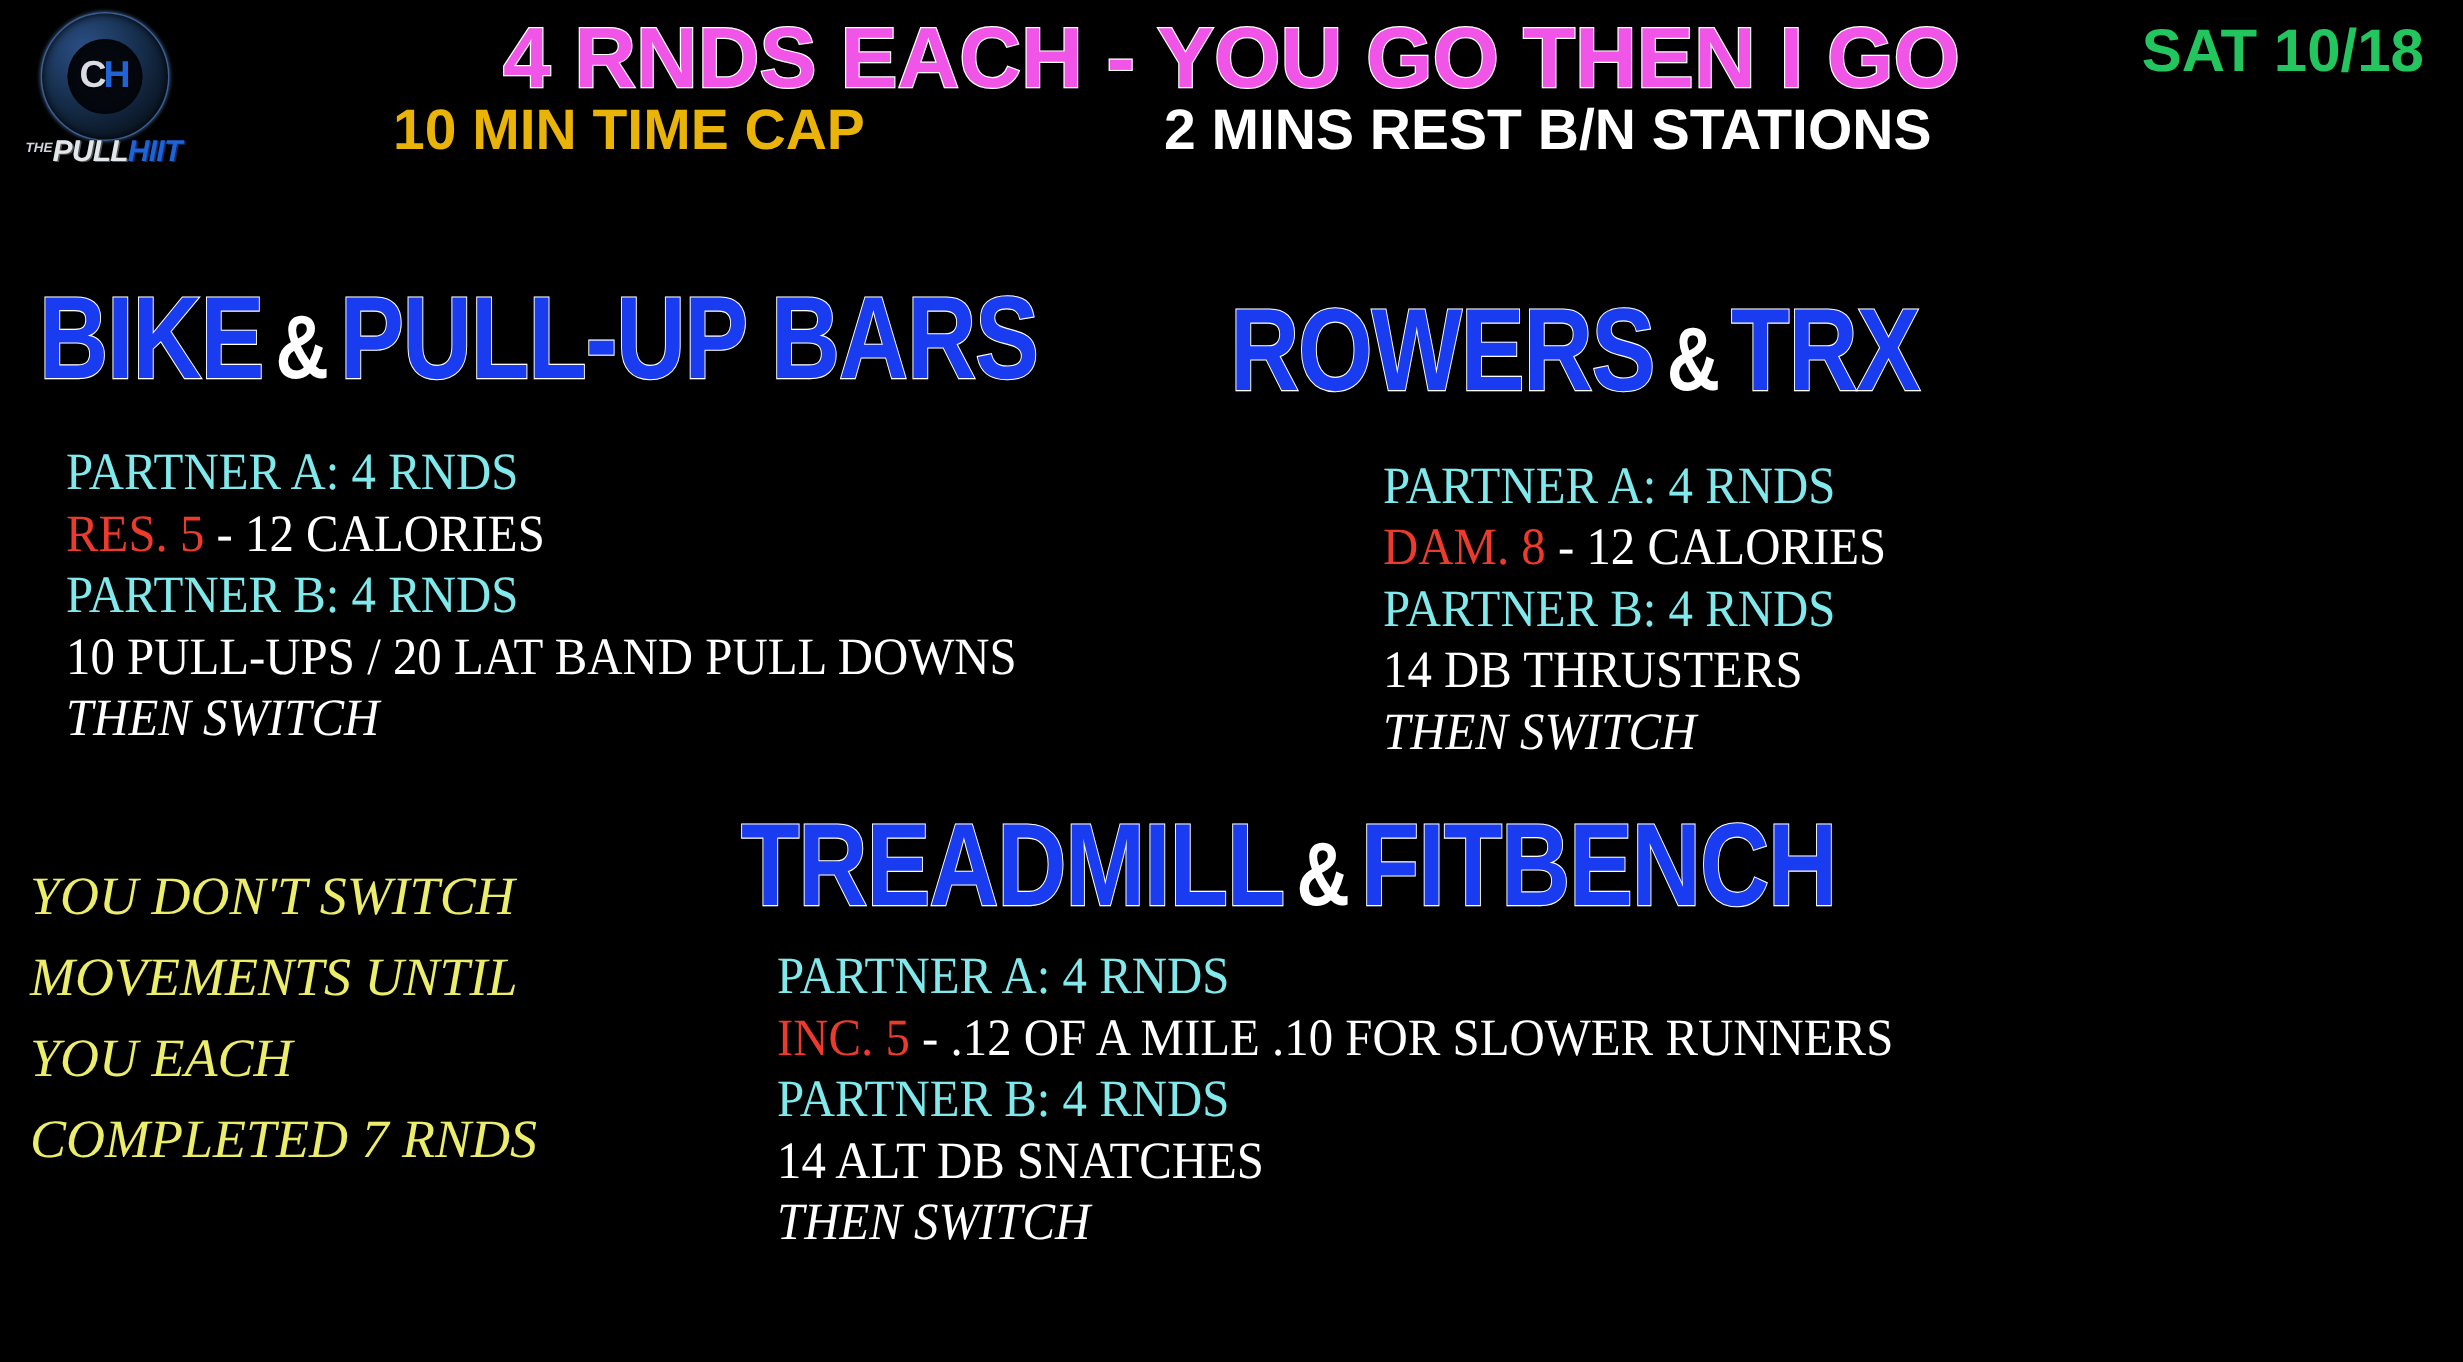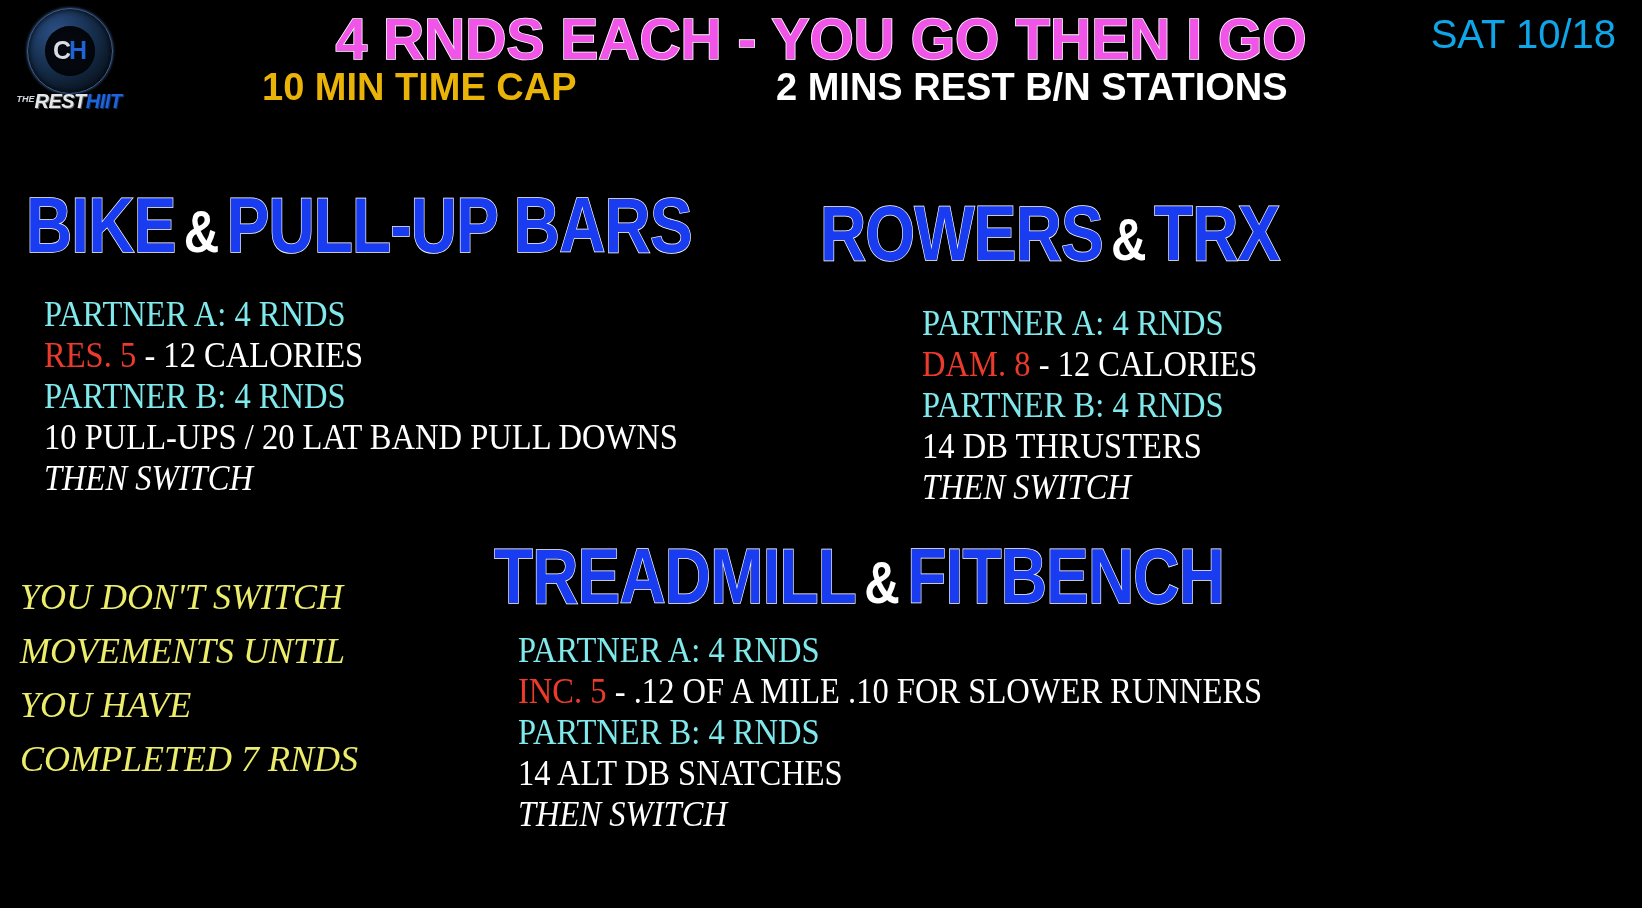--- a/index.html
+++ b/index.html
@@ -99,22 +99,22 @@
     letter-spacing: 0px;
     -webkit-text-stroke: 1.6px #ffffff;
     paint-order: stroke fill;
     white-space: nowrap;
   }
   #hdr-date {
     position: absolute;
     right: 26px;
     top: 12px;
     font-size: 40px;
-    font-weight: normal;
-    color: #0ea5e9;
+    font-weight: bold;
+    color: #22c55e;
     letter-spacing: 0px;
     white-space: nowrap;
   }
   #hdr-cap {
     position: absolute;
     left: 262px;
     top: 66px;
     font-size: 38px;
     font-weight: bold;
     color: #eab308;
@@ -189,21 +189,21 @@
 
 <div id="board">
 
   <div id="logo">
     <div id="logo-ring"></div>
     <div id="logo-mono">
       <span class="c">C</span>
         <span class="h">H</span>
     </div>
     <div id="logo-word">
-      <span class="the">THE</span><span class="circ">REST</span><span class="hiit">HIIT</span>
+      <span class="the">THE</span><span class="circ">PULL</span><span class="hiit">HIIT</span>
     </div>
   </div>
 
   <div id="hdr-title">4 RNDS EACH - YOU GO THEN I GO</div>
   <div id="hdr-date">SAT 10/18</div>
   <div id="hdr-cap">10 MIN TIME CAP</div>
   <div id="hdr-rest">2 MINS REST B/N STATIONS</div>
 
   <div class="station-head" style="left:26px; top:186px;">
     <span class="nm">BIKE</span><span class="amp">&amp;</span><span class="nm">PULL-UP BARS</span>
@@ -234,17 +234,17 @@
     <span class="ln partner">PARTNER A: 4 RNDS</span>
     <span class="ln"><span class="setting">INC. 5</span><span class="plain"> - .12 OF A MILE .10 FOR SLOWER RUNNERS</span></span>
     <span class="ln partner">PARTNER B: 4 RNDS</span>
     <span class="ln plain">14 ALT DB SNATCHES</span>
     <span class="ln switch">THEN SWITCH</span>
   </div>
 
   <div id="note">
     <span class="ln">YOU DON'T SWITCH</span>
     <span class="ln">MOVEMENTS UNTIL</span>
-    <span class="ln">YOU HAVE</span>
+    <span class="ln">YOU EACH</span>
     <span class="ln">COMPLETED 7 RNDS</span>
   </div>
 
 </div>
 
 </body></html>

